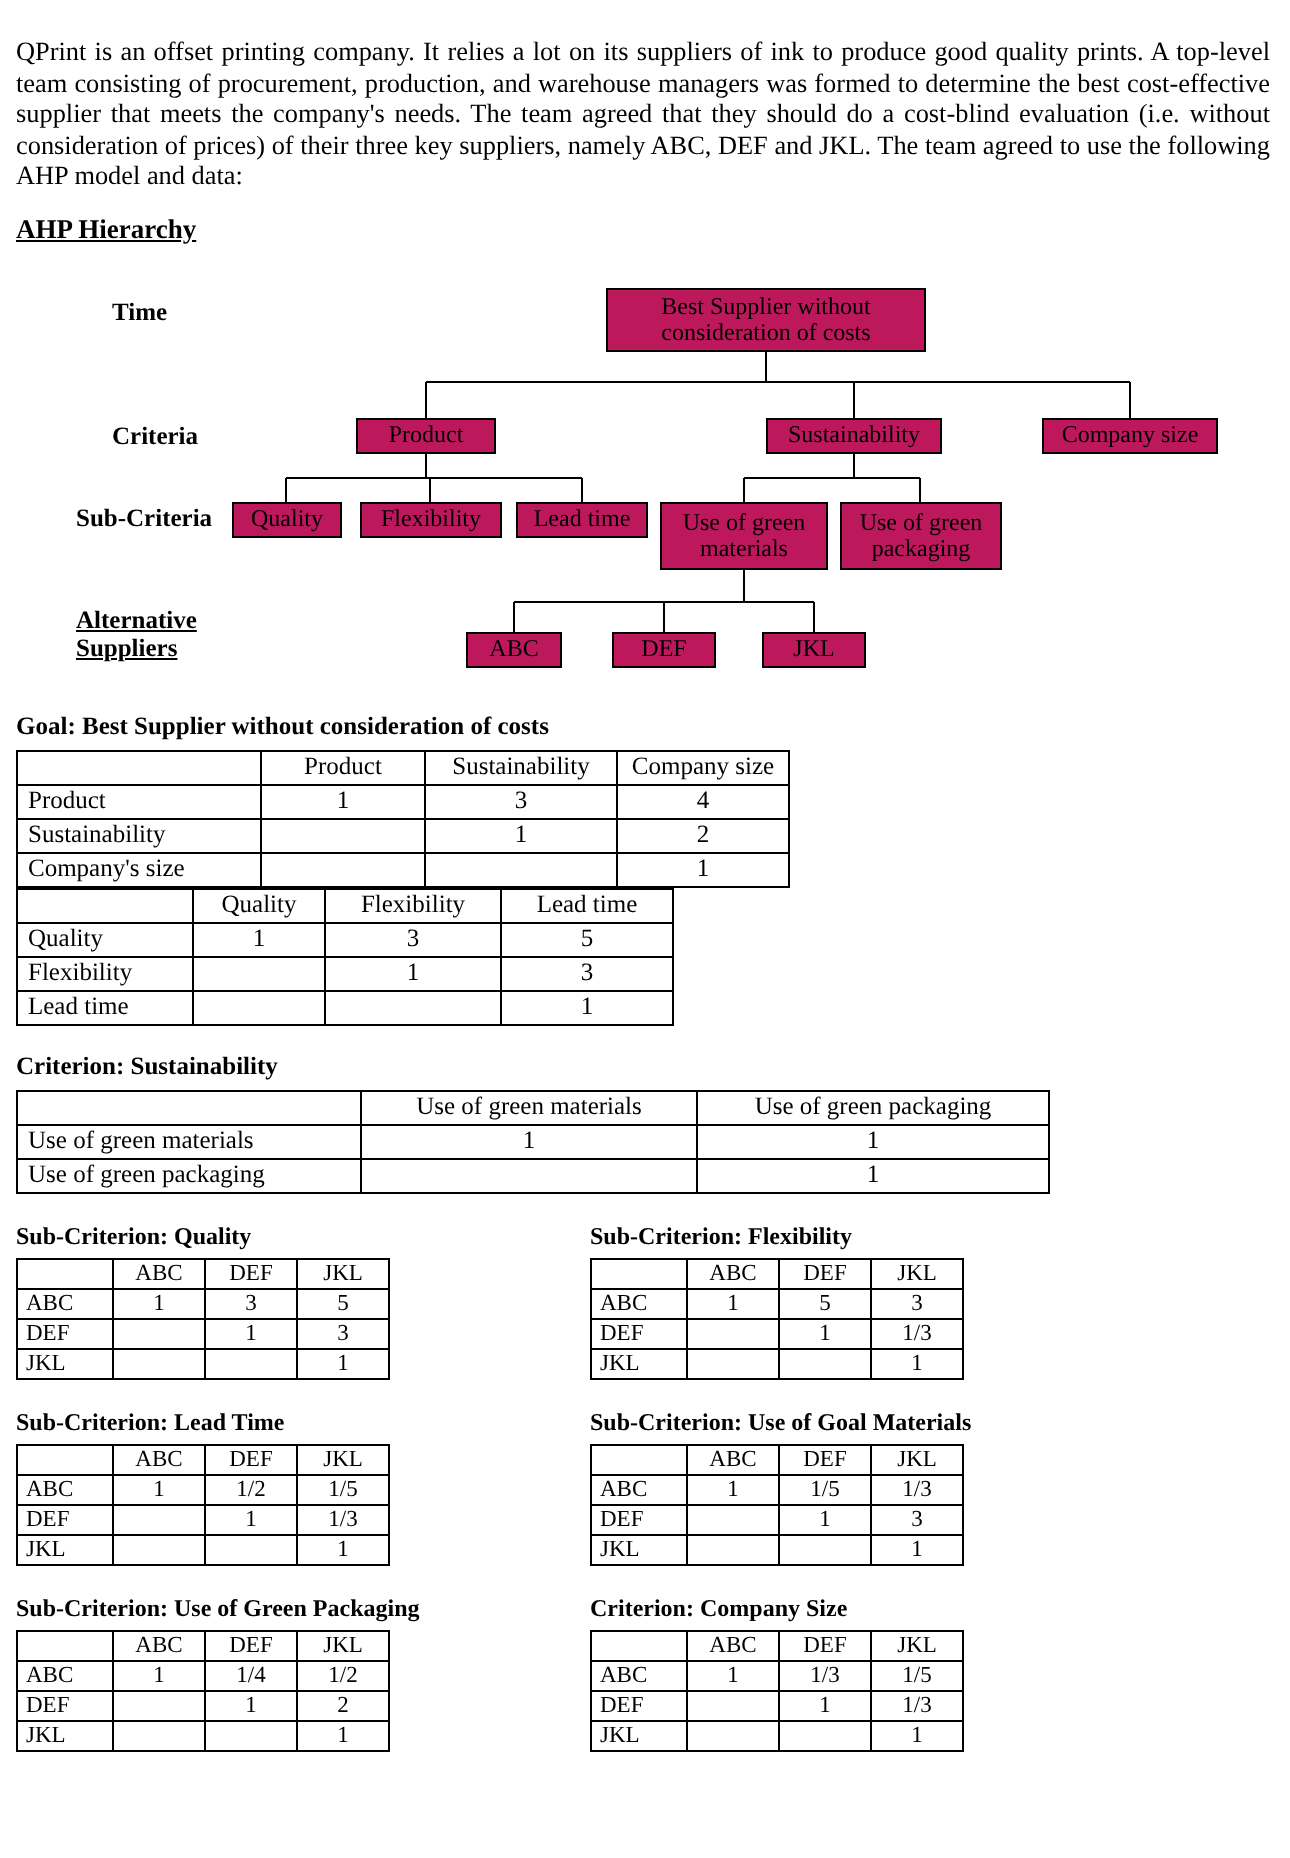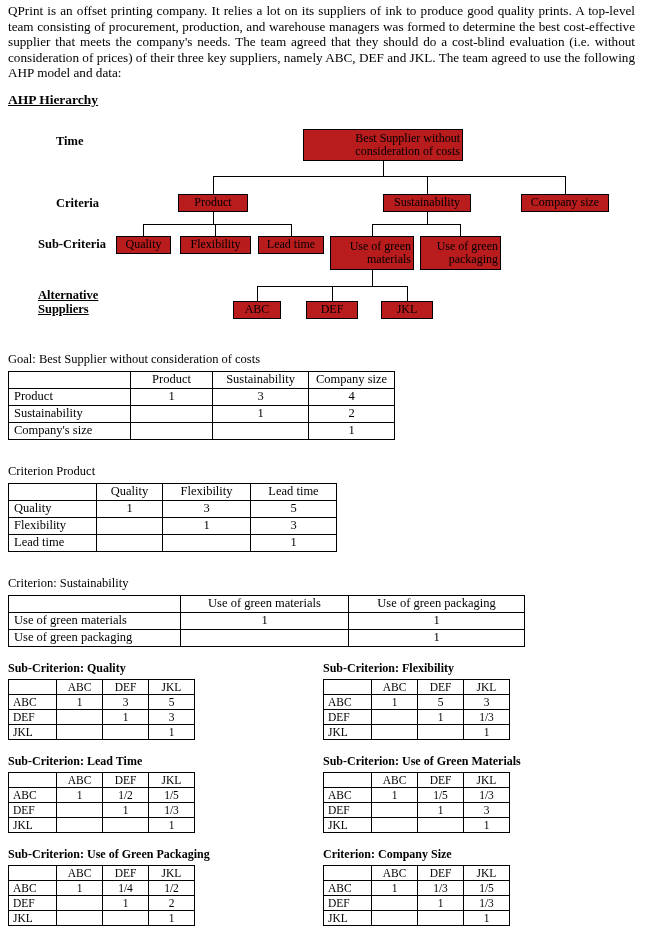--- a/index.html
+++ b/index.html
@@ -1,45 +1,45 @@
 <!DOCTYPE html>
 <html><head>
 <meta charset="utf-8">
 <style>
   * { margin:0; padding:0; box-sizing:border-box; }
   html,body { background:#fff; }
   body {
     width:645px; height:929px; overflow:hidden;
     color:#000; font-family:"Liberation Serif", serif;
   }
-  .page { padding:3px 10px 0 8px;border-radius:16px; }
+  .page { padding:18px 10px 0 8px;border-radius:16px; }
   .intro { font-size:13.2px; line-height:1.18; text-align:justify; }
   .center-heading {
     font-size:13.5px; font-weight:bold;
     text-decoration:underline; margin:11px 0 2px 0;
   }
   
   .diagram { position:relative; height:212px; margin-top:8px; }
   .connectors { position:absolute; left:0; top:0; }
   .dbox {
-    position:absolute; border:1px solid #000; background:#b91c1c;
+    position:absolute; border:1px solid #000; background:#be185d;
     display:flex; align-items:center; justify-content:center;
-    text-align:right; font-size:12px; line-height:1.08; padding:0 2px;
+    text-align:center; font-size:12px; line-height:1.08; padding:0 2px;
   }
   .dlabel { position:absolute; font-weight:bold; font-size:12.5px; line-height:1.15; }
   
-  .tbl-title { font-weight:normal; font-size:12.5px; margin:24px 0 4px 0; }
+  .tbl-title { font-weight:bold; font-size:12.5px; margin:13px 0 4px 0; }
   table.cmp { border-collapse:collapse; font-size:12.5px; table-layout:fixed; }
   table.cmp th, table.cmp td {
     border:1px solid #000; padding:0 5px; height:17px;
     text-align:center; font-weight:normal; overflow:hidden; white-space:nowrap;
   }
   table.cmp .lbl { text-align:left; }
   
-  .pair-row { display:flex; margin-top:2px;gap:28px; }
+  .pair-row { display:flex; margin-top:2px; }
   .pair-left { width:287px; }
   .pair-right { flex:1; }
   .sub-title { font-weight:bold; font-size:12px; margin:12px 0 3px 0; }
   table.sm { font-size:11.5px; }
   table.sm th, table.sm td { height:15px; padding:0 4px; }
 </style>
 </head>
 <body>
 
 <div class="page">
@@ -123,21 +123,20 @@
     </tr>
     <tr>
       <td class="lbl">Company's size</td>
       <td></td>
       <td></td>
       <td>1</td>
     </tr>
   </tbody>
     </table>
 
-  <div class="tbl-title">Criterion Product</div>
   <table class="cmp">
     <colgroup>
         <col style="width:88px">
         <col style="width:66px">
         <col style="width:88px">
         <col style="width:86px">
       </colgroup>
     <tbody>
         <tr>
       <th class="lbl"></th>
@@ -301,21 +300,21 @@
         <tr>
           <td class="lbl">JKL</td>
           <td></td>
           <td></td>
           <td>1</td>
         </tr>
       </tbody>
         </table>
     </div>
     <div class="pair-right">
-      <div class="sub-title">Sub-Criterion: Use of Green Materials</div>
+      <div class="sub-title">Sub-Criterion: Use of Goal Materials</div>
       <table class="cmp sm">
         <colgroup>
             <col style="width:48px">
             <col style="width:46px">
             <col style="width:46px">
             <col style="width:46px">
           </colgroup>
         <tbody>
             <tr>
           <th class="lbl"></th>

